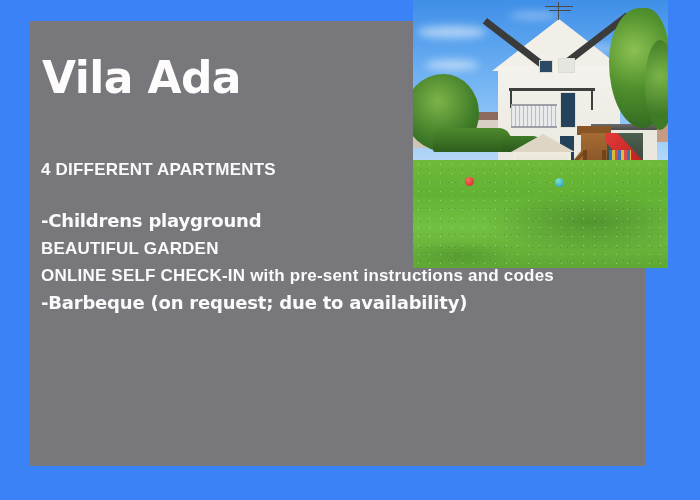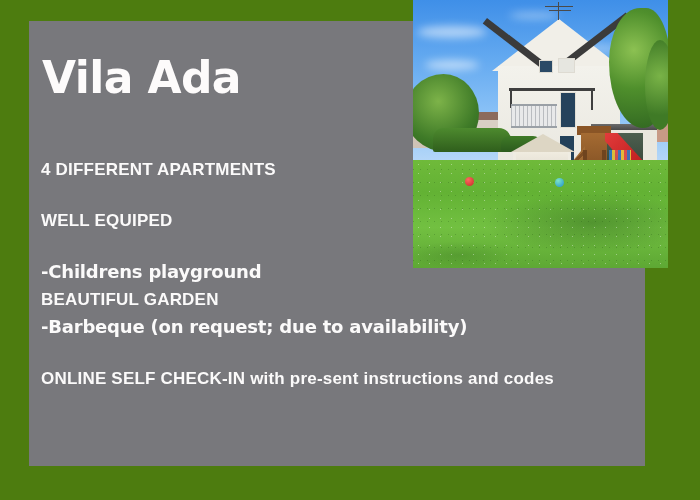--- a/index.html
+++ b/index.html
@@ -11,21 +11,21 @@
     height: 500px;
     background: #f6f1f0;
     font-family: "Liberation Sans", sans-serif;
     overflow: hidden;
     position: relative;
   }
 
   #slide {
     position: absolute;
     inset: 0;
-    background: #4d7c0f;
+    background: #3b82f6;
   }
 
   
   #info-panel {
     position: absolute;
     left: 29px;
     top: 21px;
     width: 616px;
     height: 445px;
     background: #78787c;
@@ -285,25 +285,24 @@
 
 <div id="slide">
 
   <div id="info-panel">
 
     <div id="panel-title">Vila Ada</div>
 
     <div id="feature-list">
 
     <div class="feature-line caps gap-lg">4 DIFFERENT APARTMENTS</div>
-        <div class="feature-line caps gap-lg">WELL EQUIPED</div>
         <div class="feature-line mixed gap-sm">-Childrens playground</div>
         <div class="feature-line caps gap-sm">BEAUTIFUL GARDEN</div>
+        <div class="feature-line caps gap-sm">ONLINE SELF CHECK-IN with pre-sent instructions and codes</div>
         <div class="feature-line mixed gap-lg">-Barbeque (on request; due to availability)</div>
-        <div class="feature-line caps gap-sm">ONLINE SELF CHECK-IN with pre-sent instructions and codes</div>
       </div>
 
   </div>
 
   <div id="property-photo">
 
     <div class="layer sky"></div>
     <div class="layer cloud c1"></div>
     <div class="layer cloud c2"></div>
     <div class="layer cloud c3"></div>

